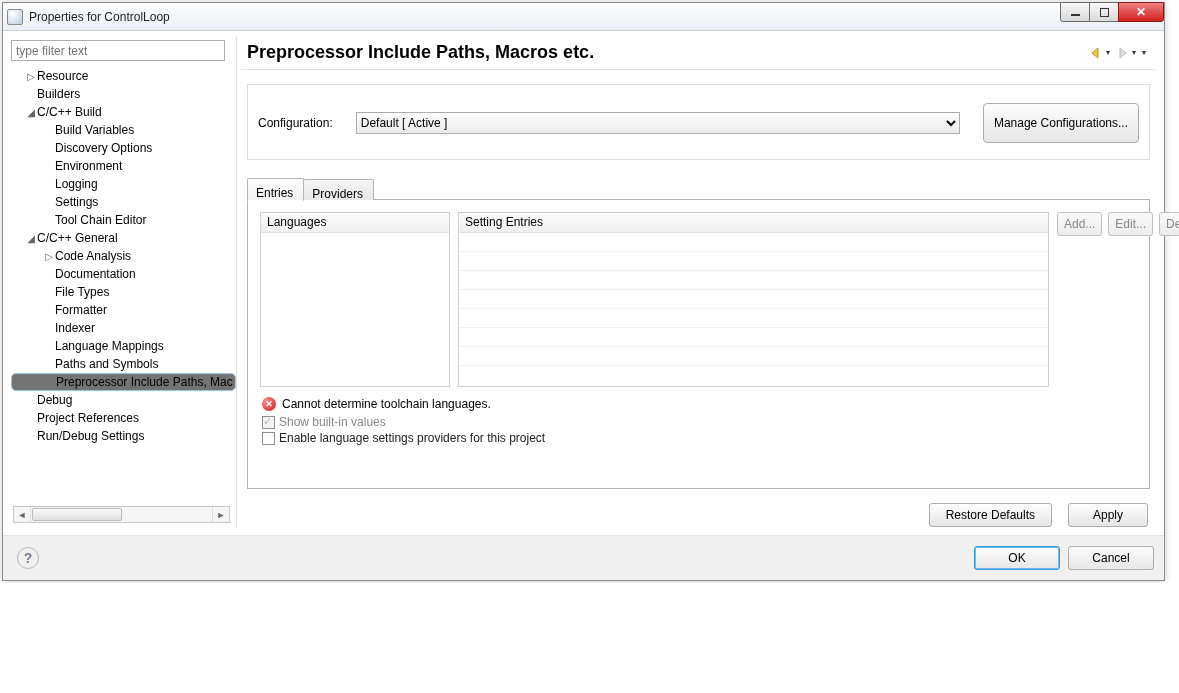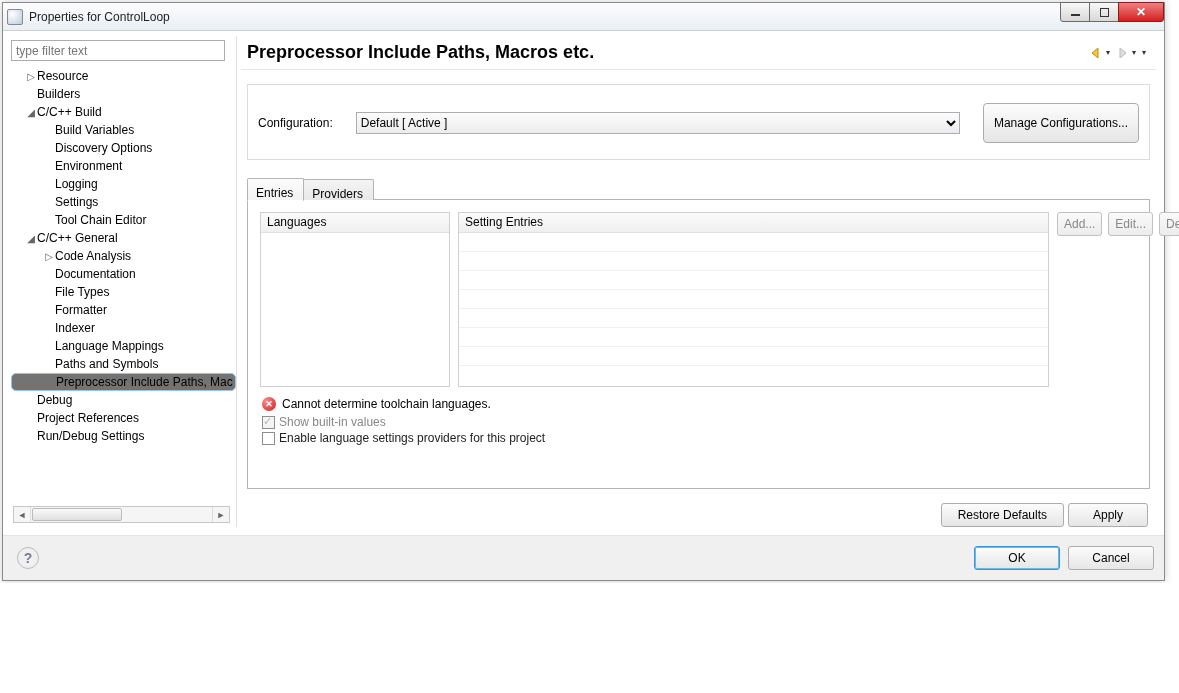--- a/index.html
+++ b/index.html
@@ -66,21 +66,21 @@
 .sbtn{height:24px;border:1px solid #c0c0c0;background:linear-gradient(#fafafa,#ececec);border-radius:3px;color:#888;}
 
 .error-row{display:flex;align-items:center;gap:6px;margin:10px 0 4px 2px;}
 .err-ico{width:14px;height:14px;border-radius:50%;background:radial-gradient(circle at 30% 30%,#ff8a8a,#cc1e1e);display:flex;align-items:center;justify-content:center;color:#fff;font-size:9px;font-weight:bold;}
 .chk-row{display:flex;align-items:center;gap:4px;margin:2px 0 2px 2px;color:#888;}
 .chk-row.enabled{color:#222;}
 .chk{width:13px;height:13px;border:1px solid #8e8e8e;background:#fff;display:inline-block;position:relative;}
 .chk.dis{background:#f4f4f4;}
 .chk.dis::after{content:'✓';position:absolute;top:-2px;left:0;font-size:11px;color:#b5b5b5;}
 
-.bottom-btns{display:flex;justify-content:flex-end;gap:4px;margin:14px 8px 0 0;}
+.bottom-btns{display:flex;justify-content:flex-end;gap:16px;margin:14px 8px 0 0;}
 .bottom-btns button{height:24px;padding:0 16px;border:1px solid #acacac;background:linear-gradient(#fcfcfc,#e6e6e6);border-radius:3px;min-width:80px;}
 .dlg-footer{display:flex;align-items:center;padding:10px 10px 10px 10px;background:#f0f0f0;border-top:1px solid #e4e4e4;}
 .help-ico{width:22px;height:22px;border:1px solid #bbb;border-radius:50%;color:#7a7a9a;display:flex;align-items:center;justify-content:center;font-size:14px;font-weight:bold;margin-left:4px;}
 .dlg-footer .spacer{flex:1;}
 .dlg-footer button{height:24px;padding:0 20px;border:1px solid #acacac;background:linear-gradient(#fcfcfc,#e6e6e6);border-radius:3px;min-width:86px;margin-left:8px;}
 .dlg-footer button.primary{border-color:#3399dd;box-shadow:0 0 0 1px #6cb7e8 inset;}
 </style>
 </head>
 <body>
 

